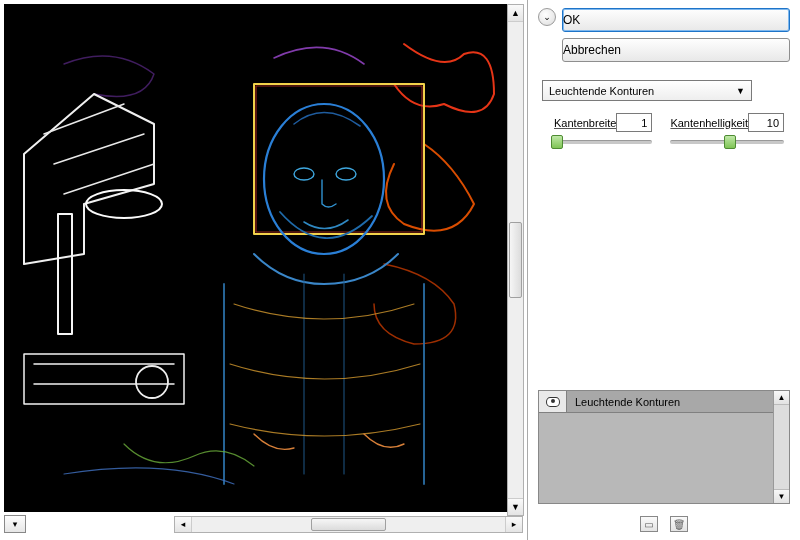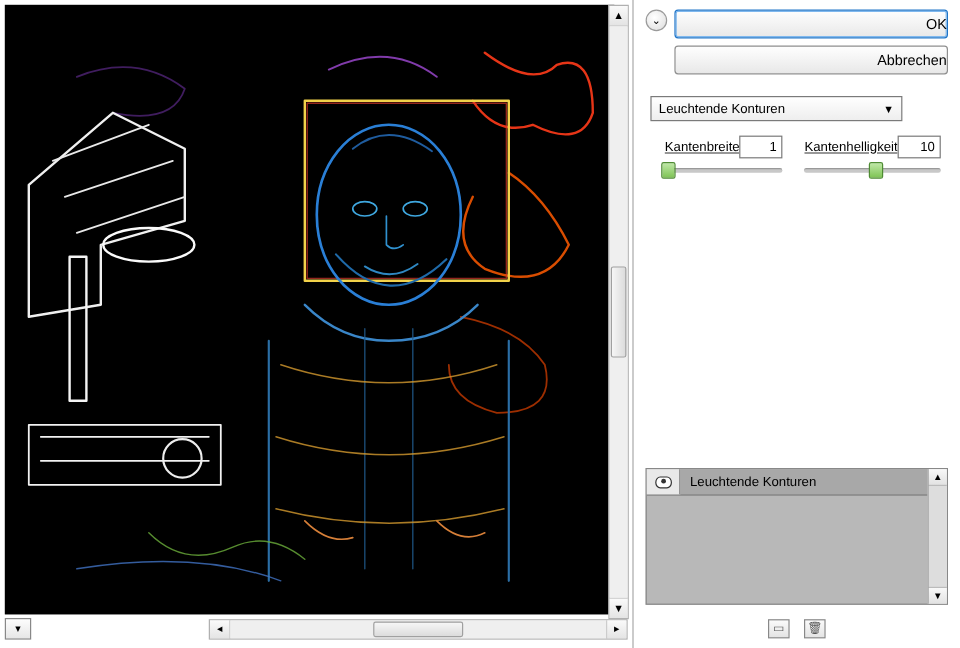--- a/index.html
+++ b/index.html
@@ -159,21 +159,21 @@
     flex-direction: column;
     gap: 6px;
   }
   .dlg-btn {
     height: 24px;
     border: 1px solid #8e8e8e;
     border-radius: 3px;
     background: linear-gradient(#fefefe,#e8e8e8);
     cursor: pointer;
     font-size: 12px;
-    text-align: right;
+    text-align: left;
     line-height: 22px;
     width: 100%;
   }
   .dlg-btn.primary {
     border-color: #1e74c8;
     box-shadow: 0 0 0 1px #7fb8ee inset;
   }
   .filter-select {
     margin-top: 12px;
     margin-left: 4px;

